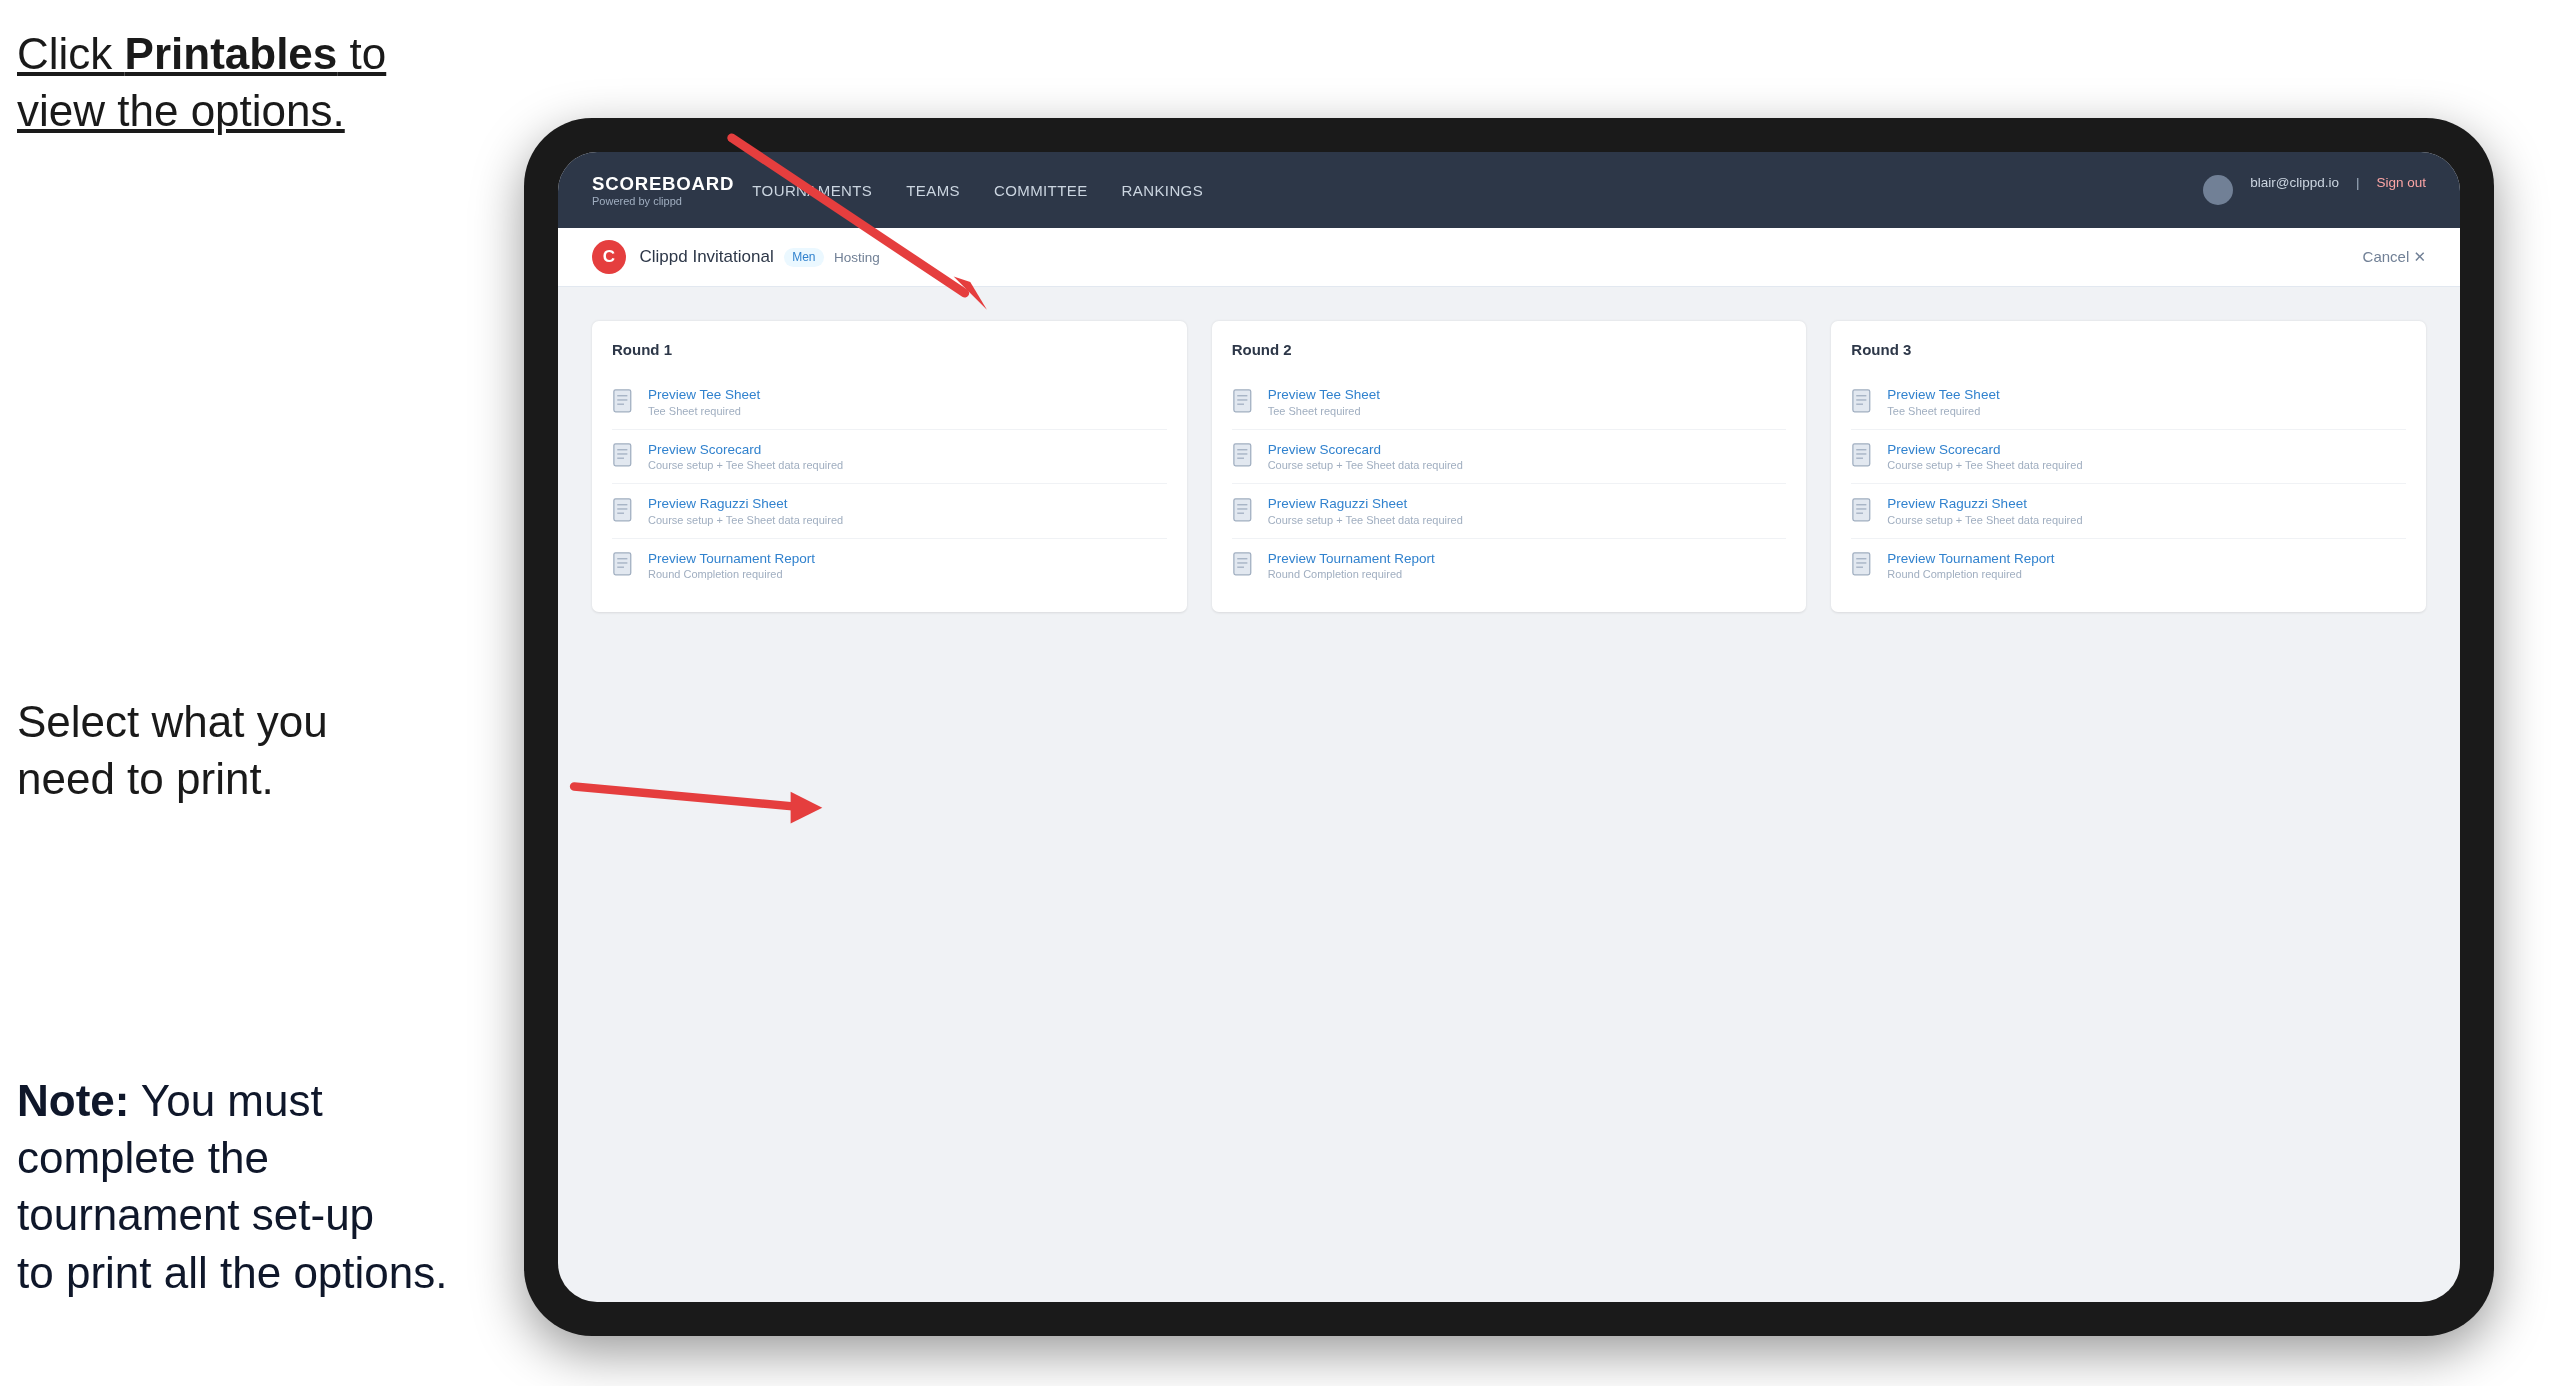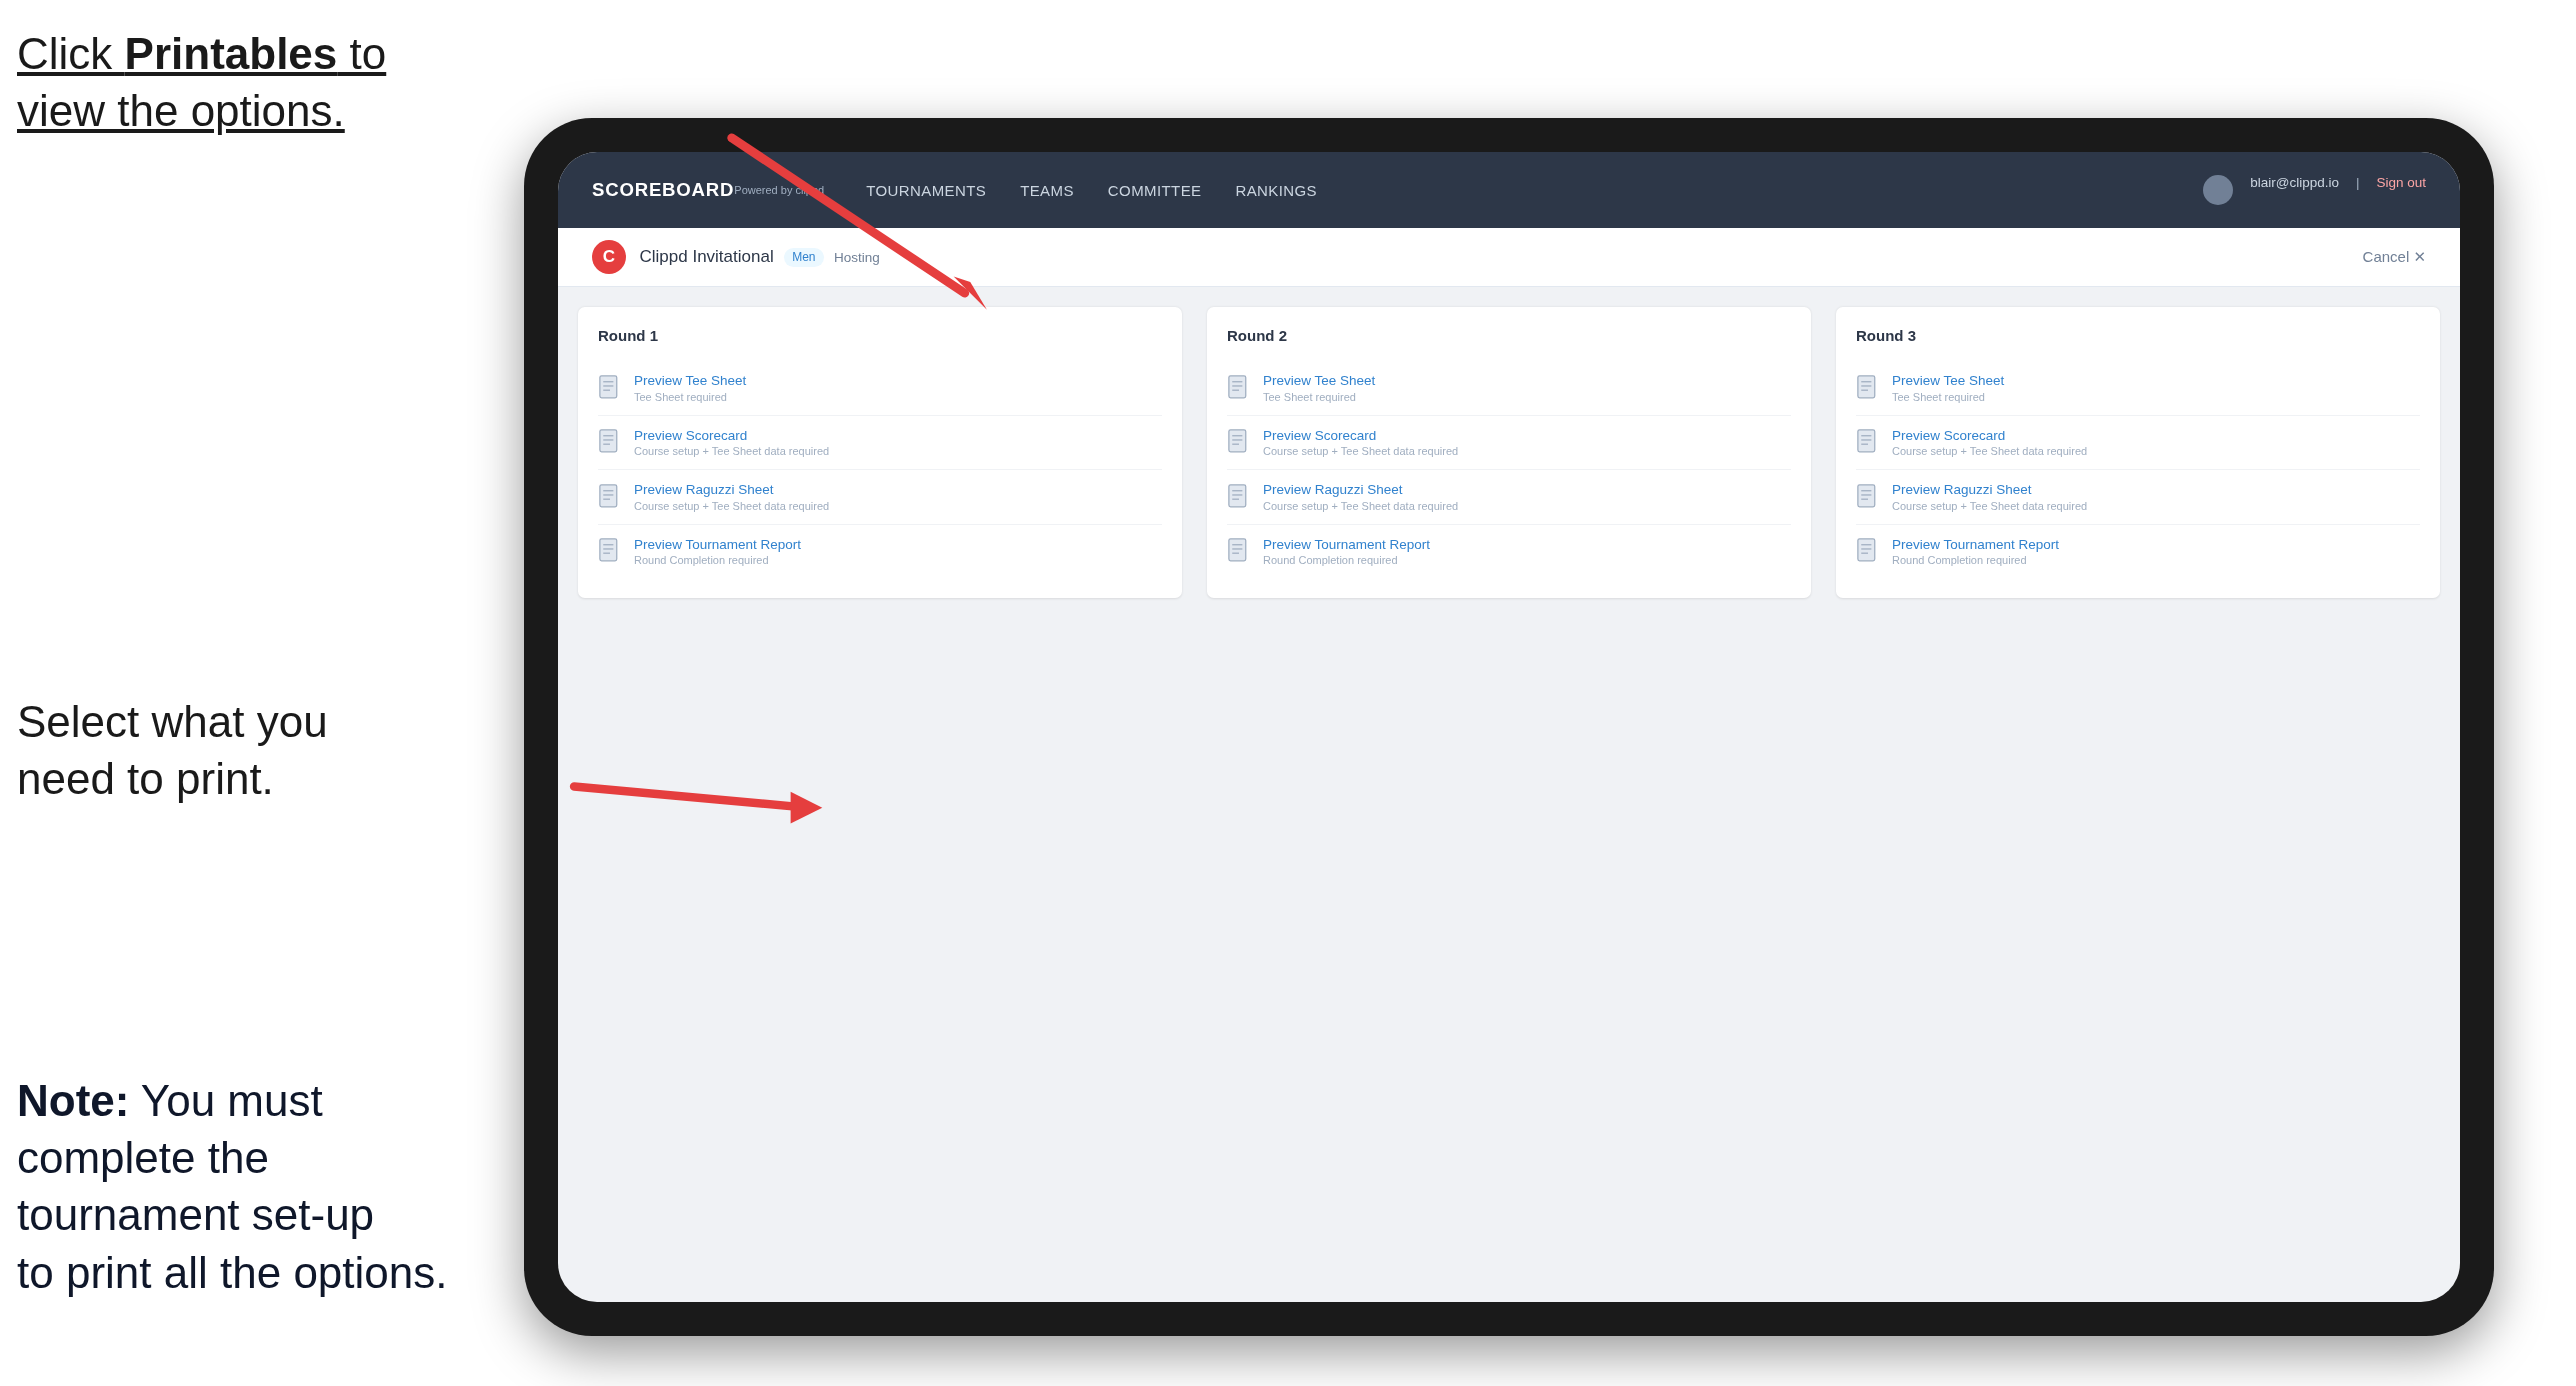--- a/index.html
+++ b/index.html
@@ -82,22 +82,22 @@
       background: #2d3748;
       height: 76px;
       display: flex;
       align-items: center;
       padding: 0 34px;
       flex-shrink: 0;
     }
 
     .scoreboard-brand {
       display: flex;
-      margin-right: 42px;
-      align-items: center;
+      flex-direction: column;
+      margin-right: 18px;
     }
     .brand-title {
       color: #ffffff;
       font-size: 18.6px;
       font-weight: 700;
       letter-spacing: 0.8px;
     }
     .brand-sub {
       color: #a0aec0;
       font-size: 11px;
@@ -203,21 +203,21 @@
       border-radius: 3.4px;
     }
     .tab-item.active {
       background: #4a5568;
       color: #ffffff;
     }
 
     
     .main-content {
       flex: 1;
-      padding: 20px;
+      padding: 34px;
       overflow-y: auto;
     }
 
     .rounds-grid {
       display: grid;
       grid-template-columns: 1fr 1fr 1fr;
       gap: 25px;
     }
 
     .round-column {

